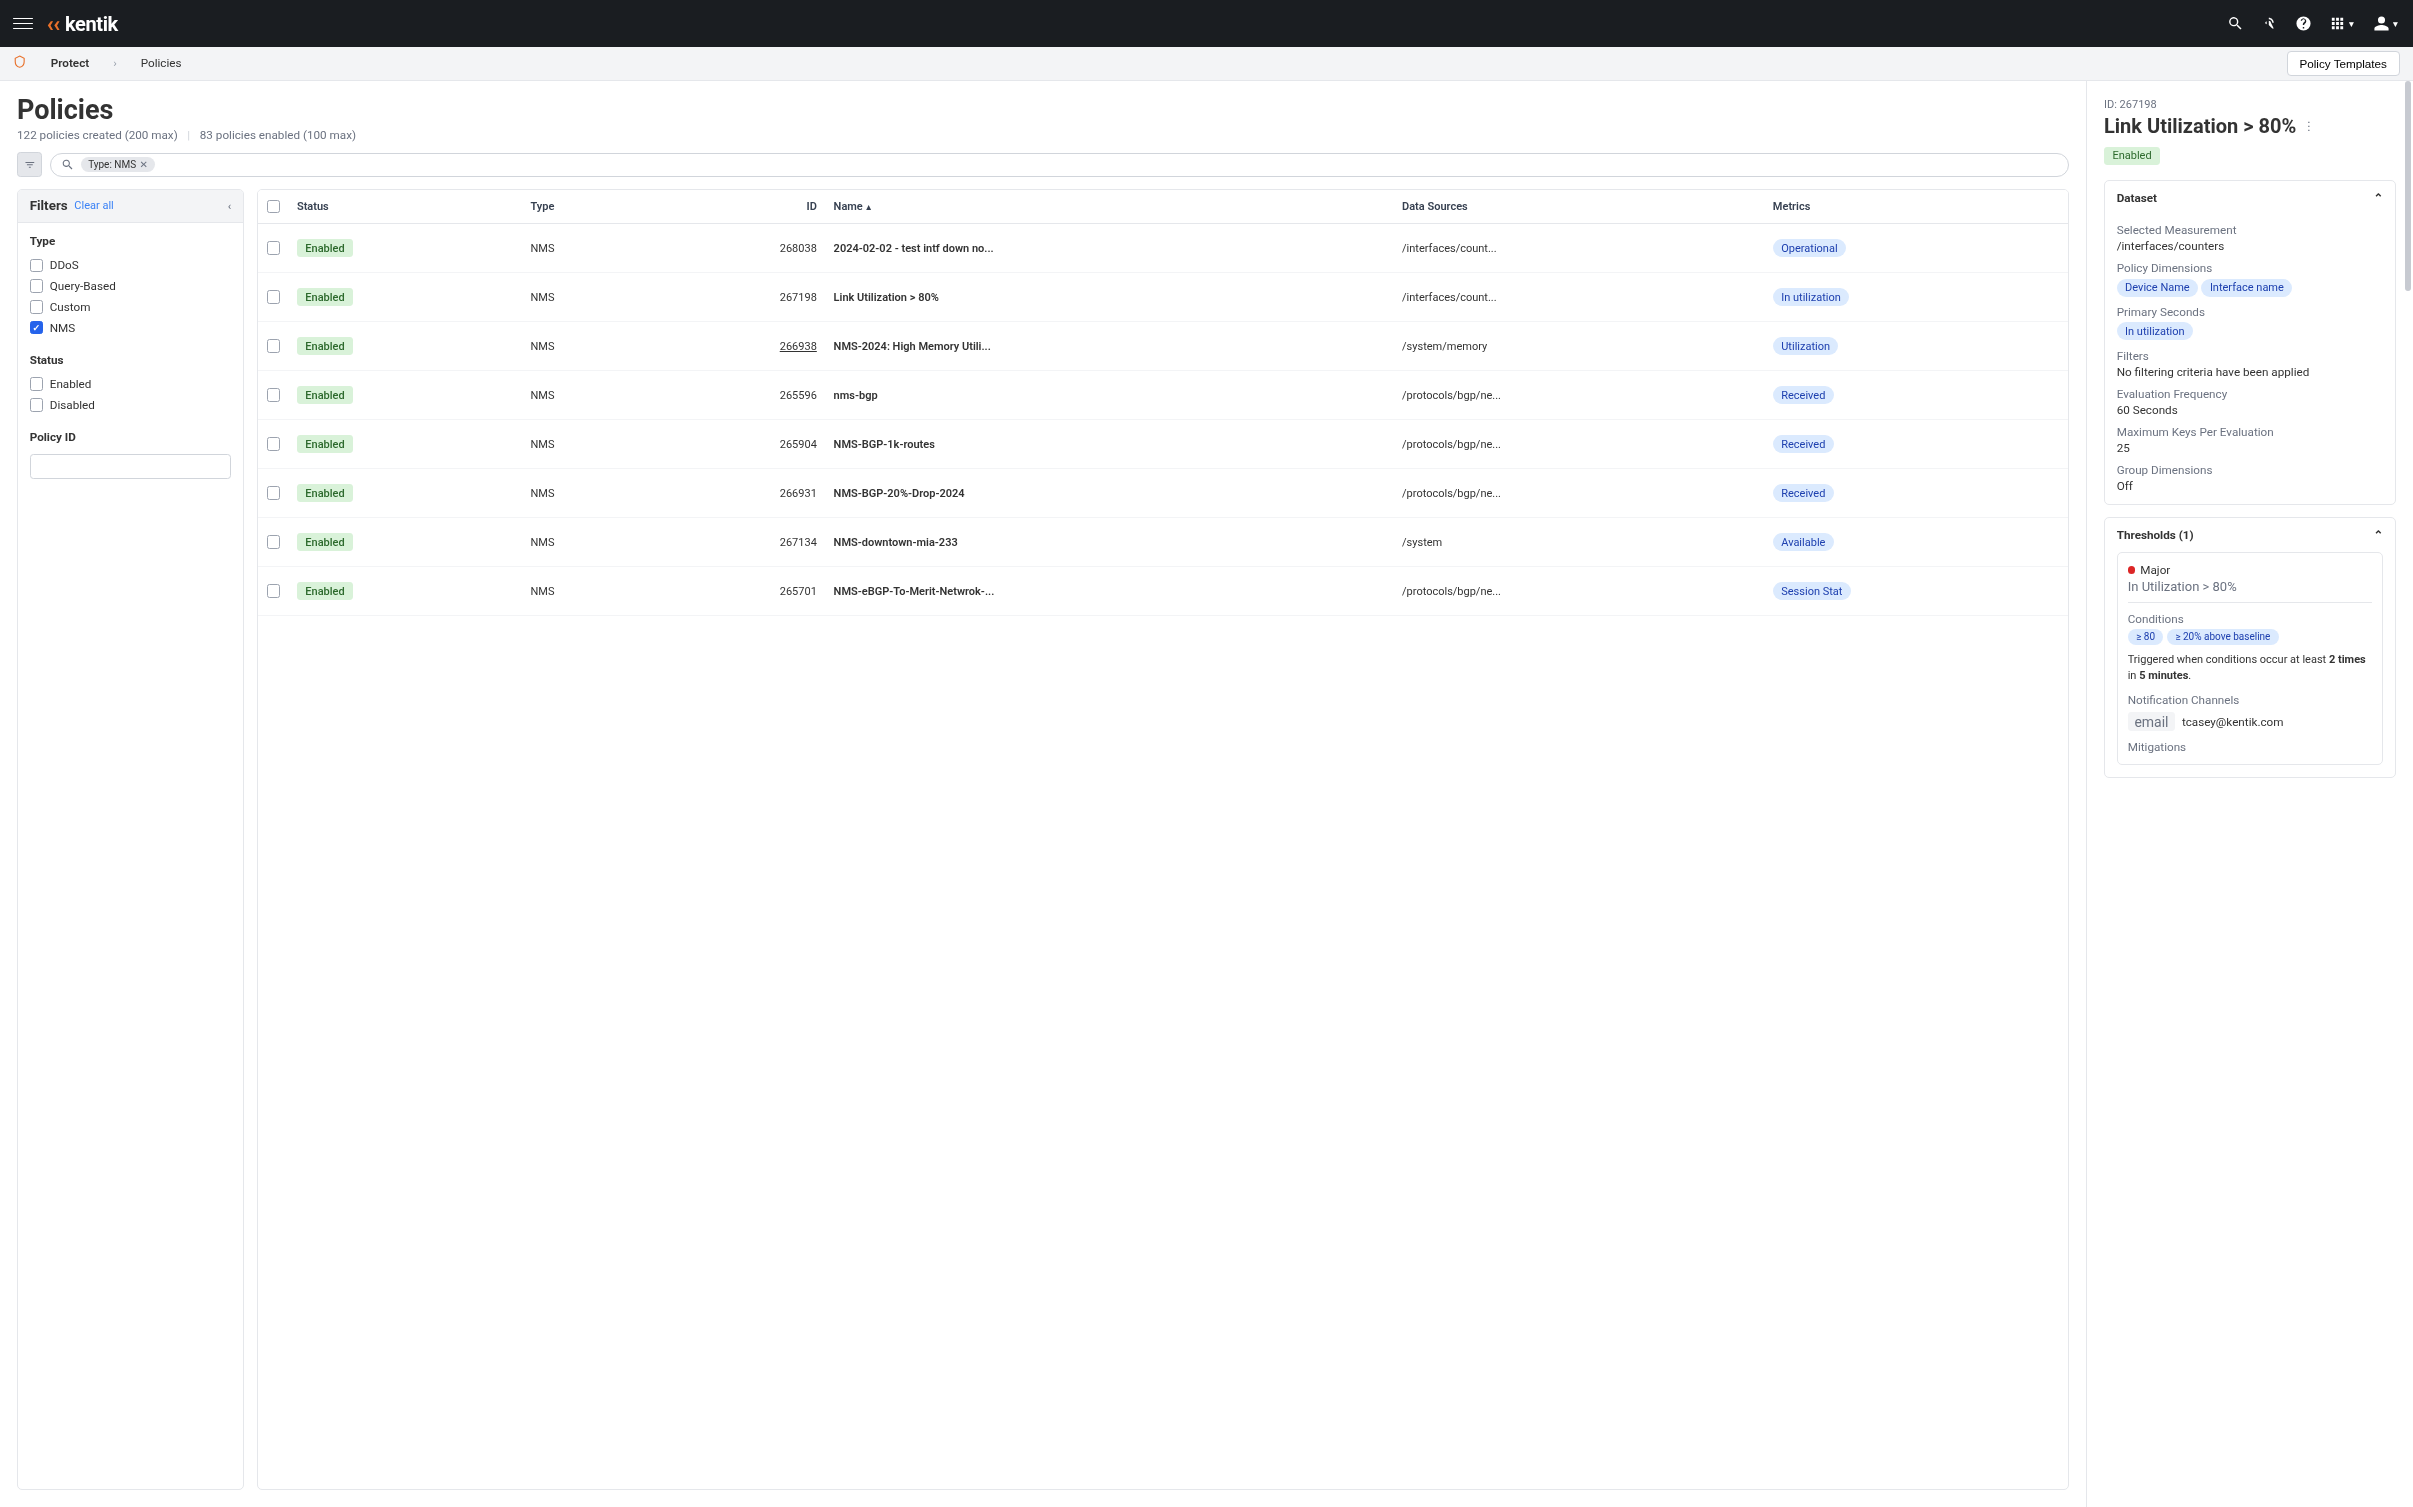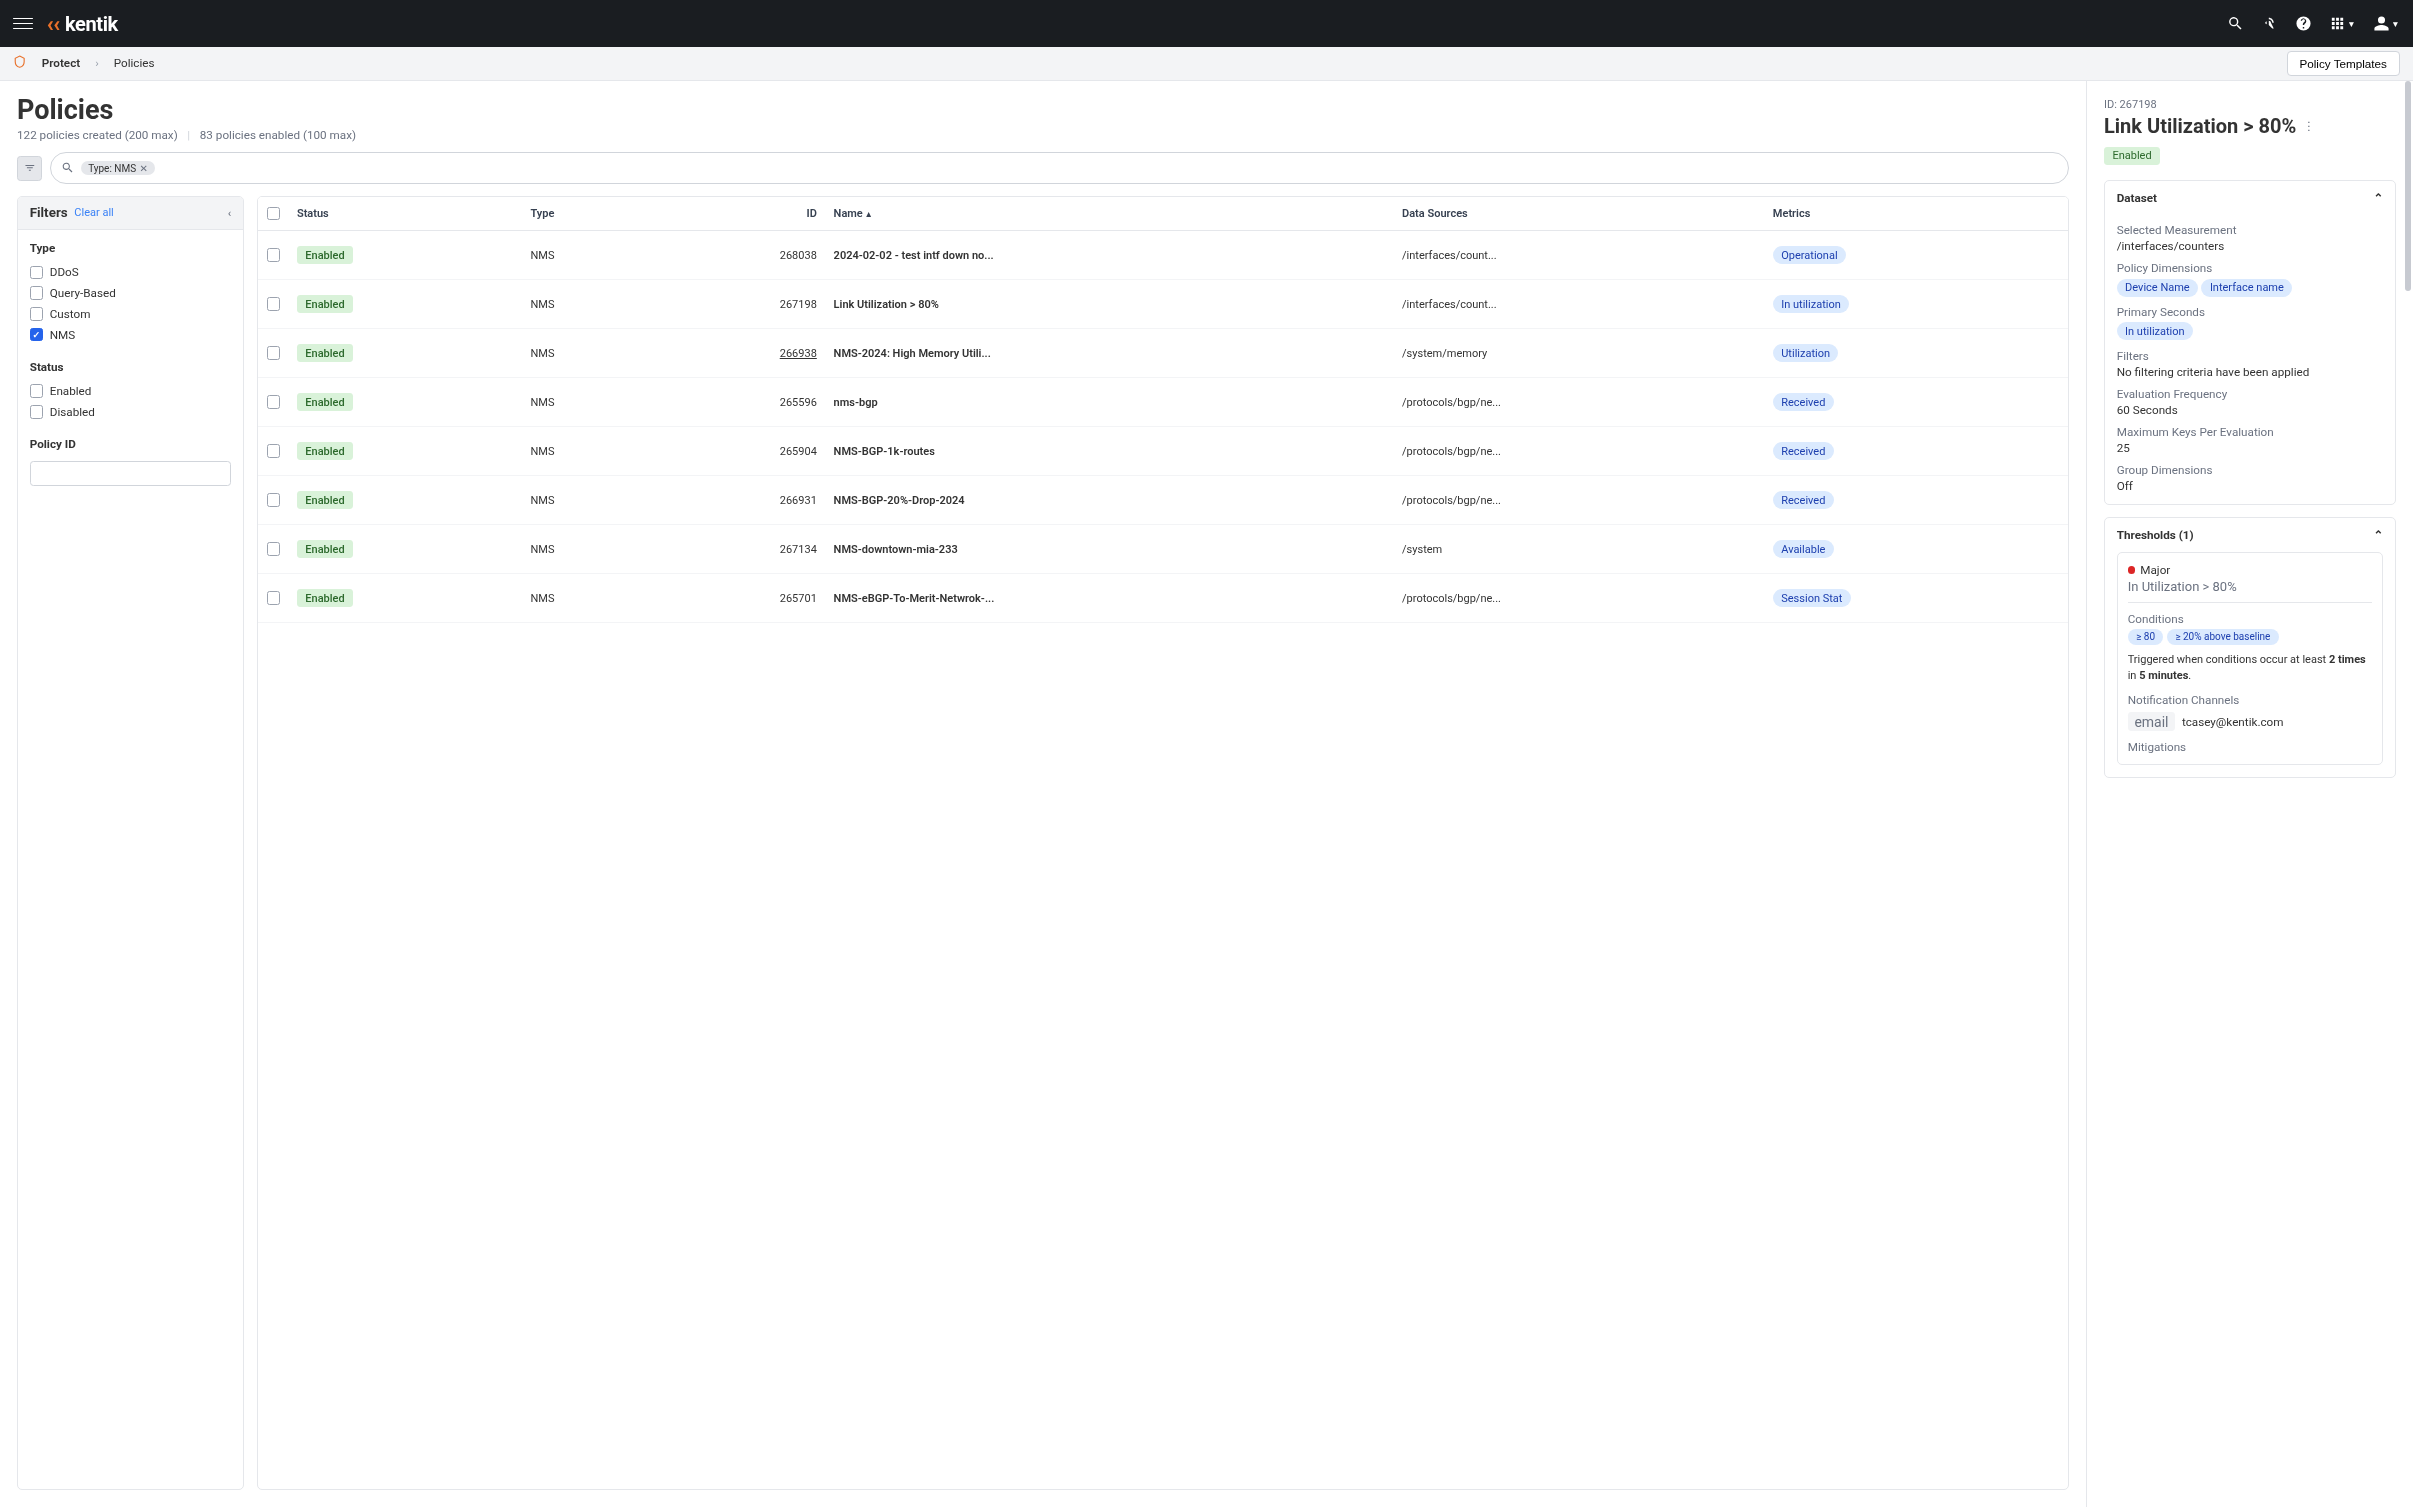--- a/index.html
+++ b/index.html
@@ -5,34 +5,34 @@
 * { box-sizing: border-box; margin: 0; padding: 0; }
 body { font-family: -apple-system, BlinkMacSystemFont, "Segoe UI", Roboto, sans-serif; font-size: 11.7px; color: #333; background: #fff; }
 .topbar { background: #1a1d21; height: 47px; display: flex; align-items: center; padding: 0 13.4px; color: #fff; }
 .hamburger { width: 20px; height: 20px; cursor: pointer; margin-right: 13.4px; display: flex; flex-direction: column; justify-content: center; gap: 3.4px; }
 .hamburger span { display: block; height: 1.7px; background: #fff; border-radius: 0.8px; }
 .logo { display: flex; align-items: center; gap: 5px; font-size: 20px; font-weight: 700; letter-spacing: -0.4px; }
 .logo-mark { color: #e8702a; font-size: 22px; font-weight: 900; }
 .topbar-right { margin-left: auto; display: flex; align-items: center; gap: 17px; }
 .topbar-right .ticon { width: 17px; height: 17px; fill: #fff; cursor: pointer; }
 .subheader { background: #f3f4f6; border-bottom: 0.8px solid #e5e7eb; height: 34px; display: flex; align-items: center; padding: 0 13.4px; }
-.breadcrumb { display: flex; align-items: center; gap: 15px; font-size: 11.7px; }
+.breadcrumb { display: flex; align-items: center; gap: 24px; font-size: 11.7px; }
 .shield-icon { color: #e8702a; }
 .breadcrumb .crumb { font-weight: 600; }
 .breadcrumb .sep { color: #9ca3af; }
 .templates-btn { margin-left: auto; border: 0.8px solid #d1d5db; background: #fff; padding: 5px 11.7px; border-radius: 4px; font-size: 11.7px; cursor: pointer; }
 .main-wrap { display: flex; height: calc(100vh - 81px); }
 .left-area { flex: 1; display: flex; flex-direction: column; overflow: hidden; }
 .page-header { padding: 13.4px 17px 10px; }
 .page-title { font-size: 27px; font-weight: 700; margin-bottom: 1.7px; }
 .page-subtitle { color: #6b7280; font-size: 11.7px; }
 .page-subtitle .divider { margin: 0 6.7px; color: #d1d5db; }
 .searchbar-row { display: flex; align-items: center; gap: 8.4px; padding: 0 17px 11.7px; }
 .filter-toggle { width: 25px; height: 25px; border: 0.8px solid #d1d5db; background: #e5e7eb; border-radius: 3.4px; display: flex; align-items: center; justify-content: center; cursor: pointer; }
-.search-wrap { flex: 1; border: 0.8px solid #d1d5db; border-radius: 17px; height: 32px; display: flex; align-items: center; padding: 0 10px; gap: 6.7px; }
+.search-wrap { flex: 1; border: 0.8px solid #d1d5db; border-radius: 17px; height: 24px; display: flex; align-items: center; padding: 0 10px; gap: 6.7px; }
 .search-tag { background: #e5e7eb; border-radius: 10px; padding: 1.7px 6.7px; font-size: 10px; display: flex; align-items: center; gap: 3.4px; }
 .search-tag .x { cursor: pointer; color: #6b7280; }
 .search-input { border: none; outline: none; flex: 1; font-size: 11.7px; }
 .content-row { display: flex; flex: 1; gap: 13.4px; padding: 0 17px 17px; overflow: hidden; }
 .filters-panel { width: 227px; border: 0.8px solid #e5e7eb; border-radius: 5px; background: #fff; display: flex; flex-direction: column; overflow-y: auto; }
 .filters-header { background: #f3f4f6; padding: 8.4px 11.7px; display: flex; align-items: center; border-bottom: 0.8px solid #e5e7eb; }
 .filters-header .title { font-weight: 700; font-size: 13.4px; }
 .filters-header .clear { color: #3b82f6; font-size: 11px; margin-left: 6.7px; cursor: pointer; }
 .filters-header .collapse { margin-left: auto; cursor: pointer; color: #6b7280; }
 .filter-body { padding: 11.7px; }

